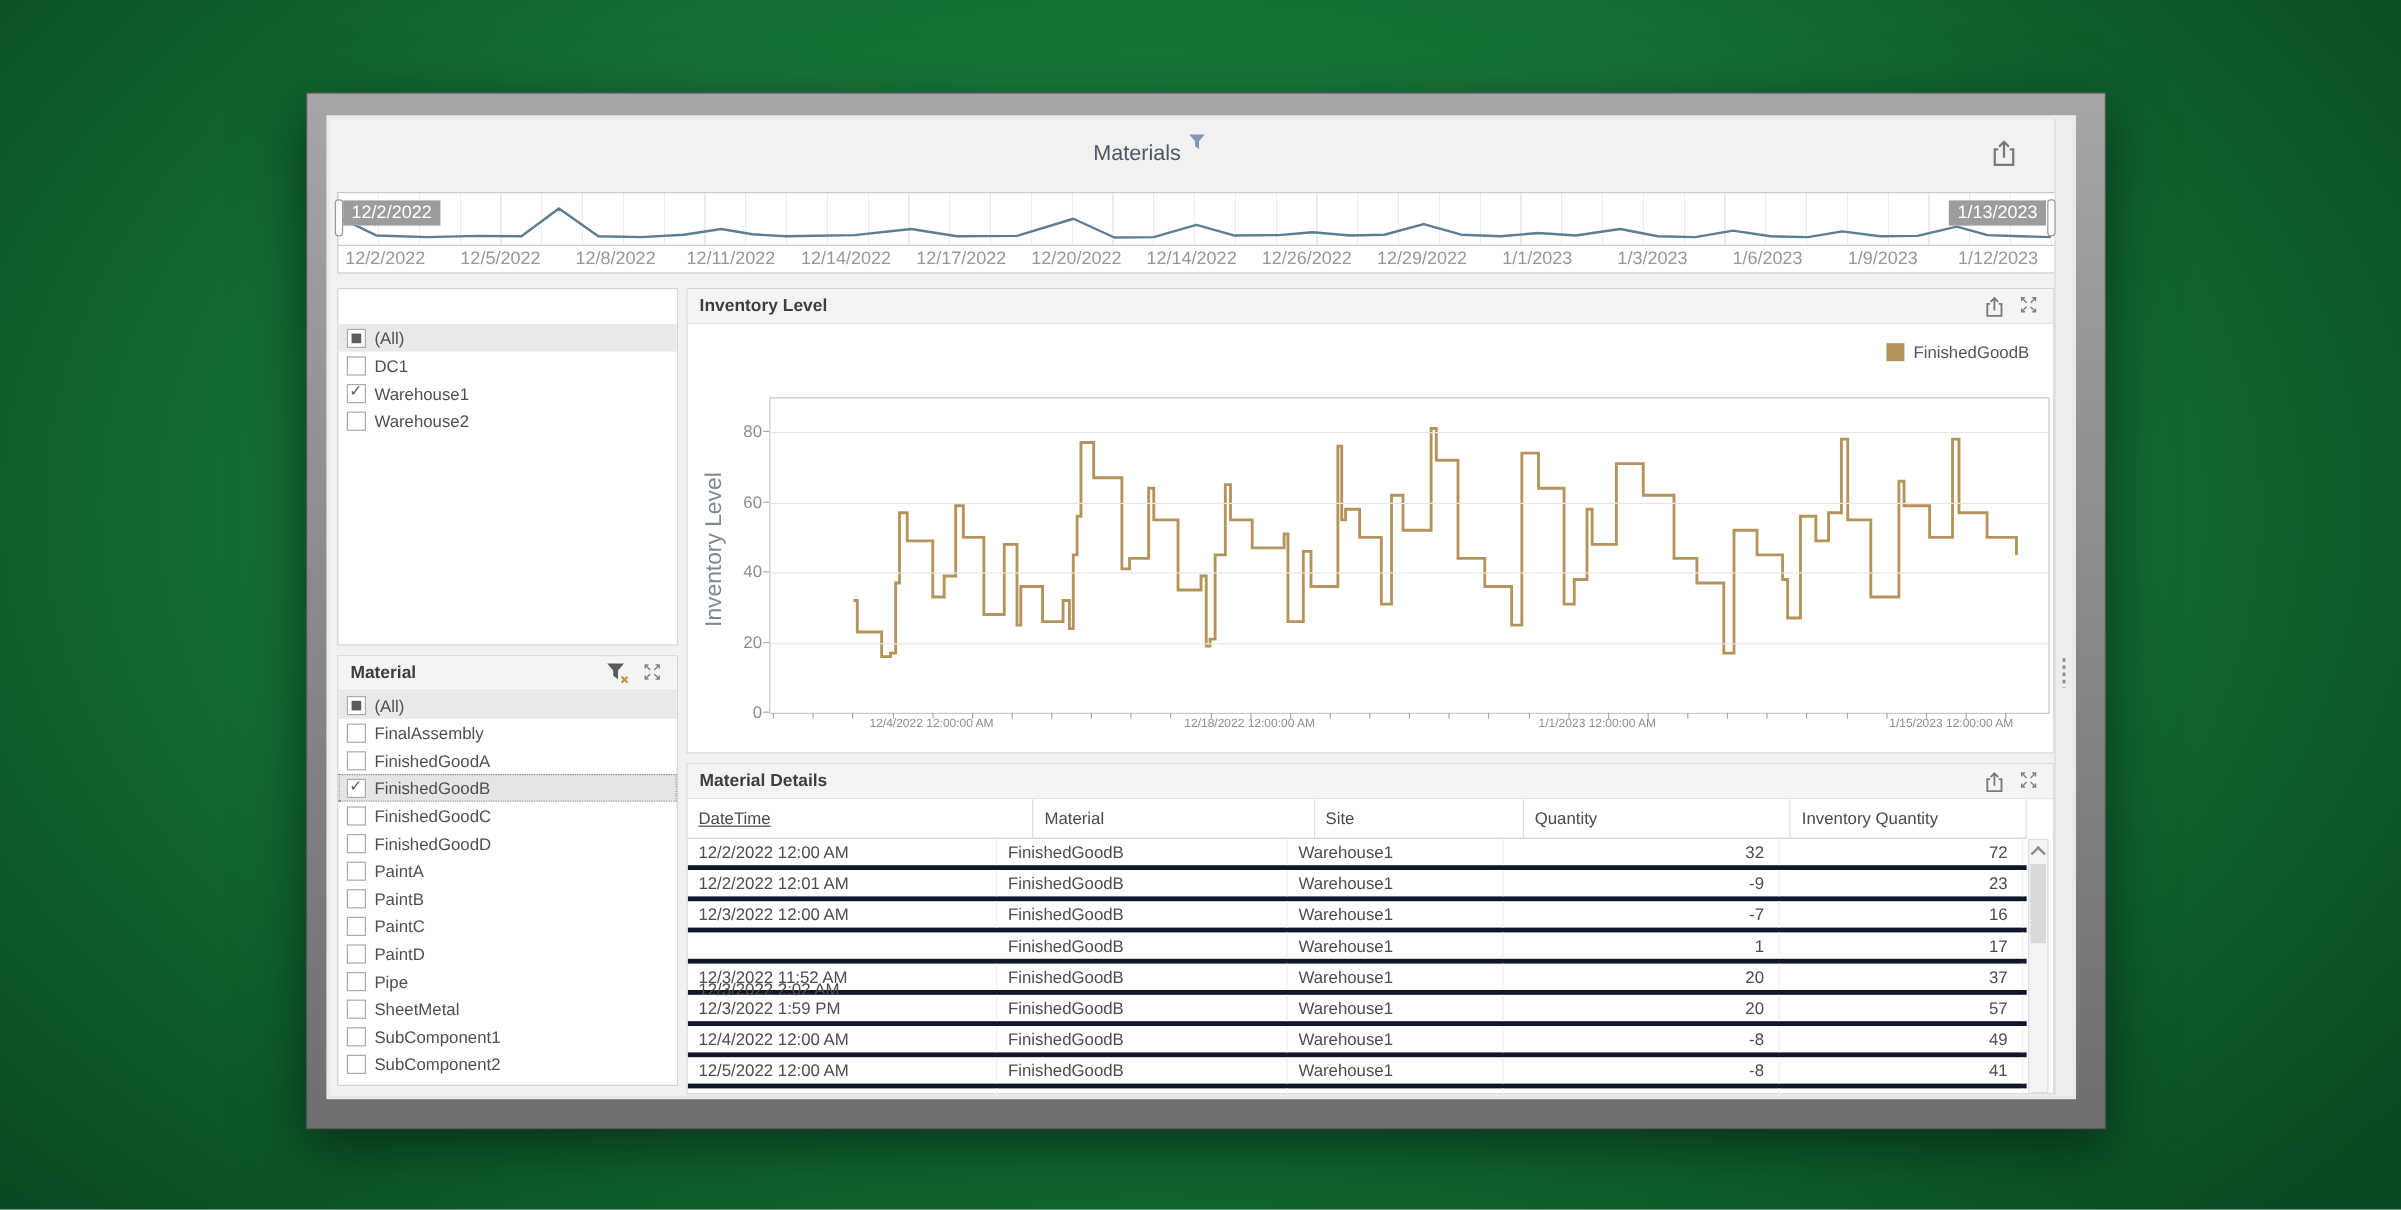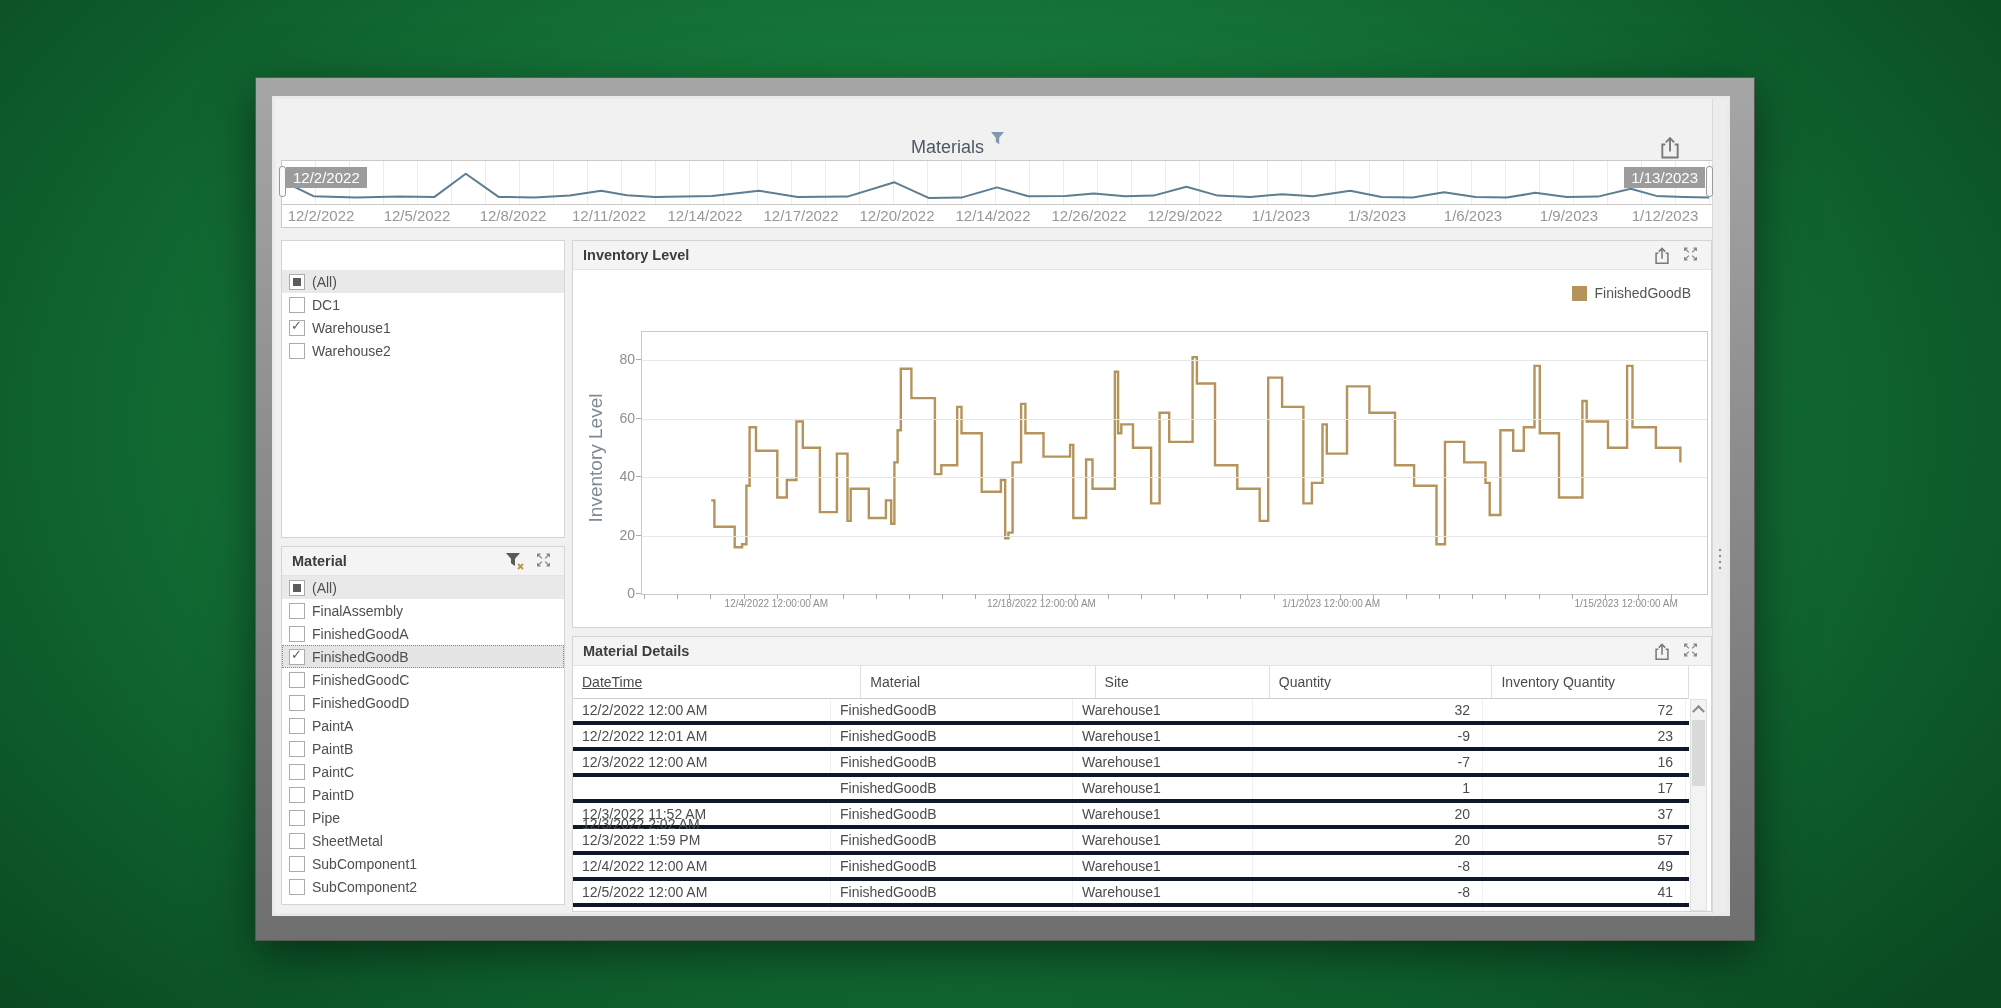--- a/index.html
+++ b/index.html
@@ -12,21 +12,21 @@
   .window{
     position:absolute;left:256px;top:78px;width:1498px;height:862px;
     background:linear-gradient(180deg,#a6a6a6 0%,#8c8c8c 45%,#6f6f6f 100%);
     box-shadow:0 0 0 1px #585858, 0 14px 45px rgba(0,0,0,.5);
   }
   .content{
     position:absolute;left:19px;top:21px;width:1452px;height:814px;
     background:#f1f1f1;box-shadow:0 0 0 3px #e9e9e9;overflow:hidden;
   }
   
-  .titlebar{position:absolute;left:0;top:10px;width:100%;height:34px;margin-top:20px;}
+  .titlebar{position:absolute;left:0;top:10px;width:100%;height:34px;}
   .title-group{position:absolute;left:636px;top:2px;display:flex;align-items:flex-start;gap:6px;}
   .title-text{font-size:18px;color:#4e5864;padding-top:6px;}
   .export-top{position:absolute;right:44px;top:6px;width:26px;height:26px;}
   
   .panel{position:absolute;background:#fff;border:1px solid #d4d4d4;box-sizing:border-box;overflow:hidden;}
   .panel-h{height:29px;background:#f4f4f4;border-bottom:1px solid #e3e3e3;display:flex;align-items:center;padding:0 8px 0 10px;box-sizing:border-box;}
   .panel-h .pt{font-weight:bold;font-size:14.5px;color:#3d3d3d;flex:1;}
   .panel-h .ico{width:21px;height:19px;margin-left:9px;flex:none;cursor:pointer;}
   
   .timeline{position:absolute;left:6px;top:61px;width:1437px;height:68px;background:#fff;border:1px solid #c9c9c9;box-sizing:border-box;}

